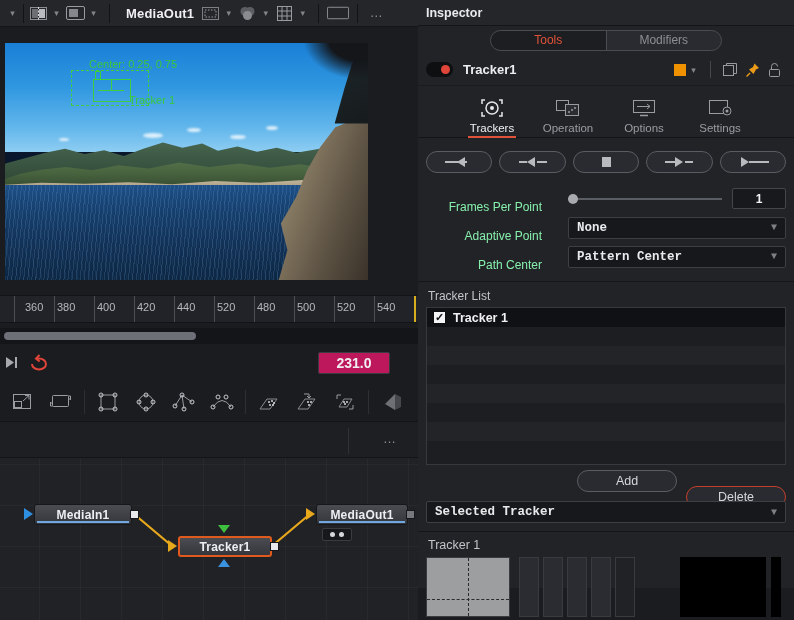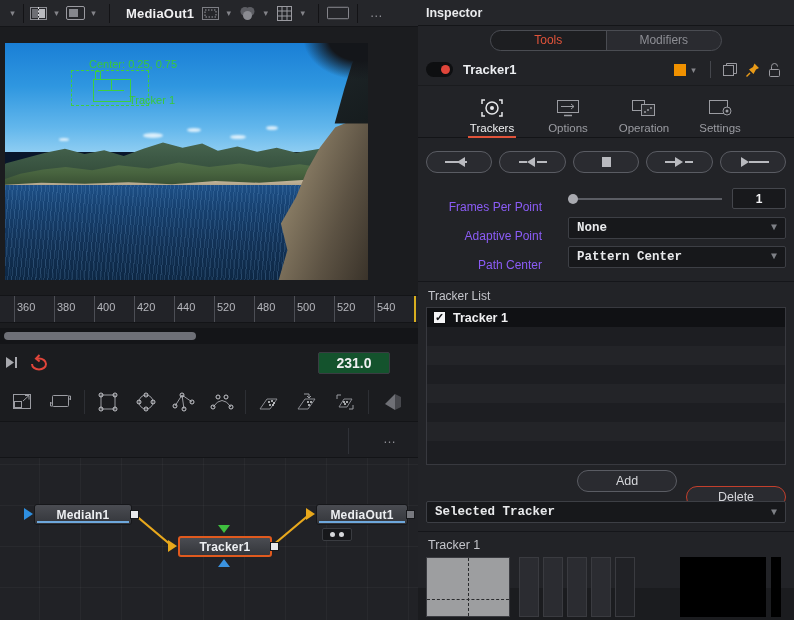--- a/index.html
+++ b/index.html
@@ -116,21 +116,21 @@
     position:absolute; left:4px; top:4px; width:192px; height:8px;
     background:#6e7077; border-radius:4px;
   }
 
   
   .transport { position:absolute; left:0; top:344px; width:418px; height:38px; background:#1b1c1f; }
   .tp-gotoend { position:absolute; left:4px; top:11px; color:#a8a9ae; }
   .tp-loop { position:absolute; left:28px; top:10px; }
   .time-field {
     position:absolute; right:28px; top:8px; width:72px; height:22px;
-    background:#14532d; border:1px solid #3a3c42; border-radius:2px;
+    background:#be185d; border:1px solid #3a3c42; border-radius:2px;
     display:flex; align-items:center; justify-content:center;
     color:#f0f0f2; font-size:14px; font-weight:bold;
   }
 
   
   .toolstrip {
     position:absolute; left:0; top:382px; width:418px; height:40px;
     background:#1b1c1f; display:flex; align-items:center; padding-left:4px;
     border-bottom:1px solid #131417;
   }
@@ -213,21 +213,21 @@
   
   .pillrow { height:32px; display:flex; align-items:center; gap:7px; padding:0 8px; margin-top:8px;}
   .pill {
     flex:1; height:22px; border:1px solid #5a5c63; border-radius:11px; background:#2a2b30;
     display:flex; align-items:center; justify-content:center;
   }
 
   
   .params { padding:8px 8px 4px 8px; }
   .prow { height:25px; display:flex; align-items:center; margin-bottom:4px; }
-  .plabel { width:142px; text-align:right; padding-right:26px; color:#8b5cf6; font-size:12px;margin-top:16px; }
+  .plabel { width:142px; text-align:right; padding-right:26px; color:#86efac; font-size:12px;margin-top:16px; }
   .slider-track { flex:1; height:2px; background:#5b5d64; position:relative; margin-right:10px; }
   .slider-knob { position:absolute; left:0; top:-4px; width:10px;height:10px;border-radius:50%;background:#a9aab0; }
   .numfield {
     width:54px; height:21px; background:#18191c; border:1px solid #44464c; border-radius:2px;
     display:flex;align-items:center;justify-content:center; color:#f2f2f4;font-size:12px;font-weight:bold;
   }
   .combo {
     flex:1; height:22px; background:#17181b; border:1px solid #3d3f45; border-radius:2px;
     display:flex; align-items:center; padding:0 8px; color:#e9eaec; font-size:12.5px; font-weight:bold;font-family:Liberation Mono, monospace;
   }
@@ -371,21 +371,21 @@
           <div class="tk-handle"></div>
           <div class="tk-center-lbl">Center: 0.25, 0.75</div>
           <div class="tk-name-lbl">Tracker 1</div>
         </div>
       </div>
     </div>
 
     <div class="ruler">
       <div>
           <div class="tick" style="left:14px"></div>
-          <div class="tick-lbl" style="left:14px">360</div>
+          <div class="tick-lbl" style="left:22px">360</div>
         </div>
       <div>
           <div class="tick" style="left:54px"></div>
           <div class="tick-lbl" style="left:54px">380</div>
         </div>
       <div>
           <div class="tick" style="left:94px"></div>
           <div class="tick-lbl" style="left:94px">400</div>
         </div>
       <div>
@@ -613,39 +613,39 @@
         <svg width="24" height="22" viewBox="0 0 24 22">
           <path d="M5 3 L2 3 L2 7 M19 3 L22 3 L22 7 M2 15 L2 19 L5 19 M22 15 L22 19 L19 19" fill="none" stroke="#e6e7ea" stroke-width="1.5"></path>
           <circle cx="12" cy="11" r="6" fill="none" stroke="#e6e7ea" stroke-width="1.5"></circle>
           <circle cx="12" cy="11" r="2" fill="#e6e7ea"></circle>
         </svg>
         <div class="tab-lbl">Trackers</div>
         <div class="tab-underline"></div>
       </div>
       <div class="tab">
         <svg width="26" height="21" viewBox="0 0 26 21">
-          <rect x="2.5" y="2.5" width="21" height="12" fill="none" stroke="#9b9ca2"></rect>
-          <line x1="6" y1="8.5" x2="19" y2="8.5" stroke="#9b9ca2"></line>
-            <path d="M16 6 L19 8.5 L16 11" fill="none" stroke="#9b9ca2"></path>
-          <line x1="9" y1="17.5" x2="17" y2="17.5" stroke="#9b9ca2" stroke-width="1.5"></line>
-        </svg>
-        <div class="tab-lbl">Options</div>
-      </div>
-      <div class="tab">
-        <svg width="26" height="21" viewBox="0 0 26 21">
           <rect x="1.5" y="2.5" width="12" height="10" fill="none" stroke="#9b9ca2"></rect>
           <rect x="10.5" y="6.5" width="13" height="11" fill="#2c2d31" stroke="#9b9ca2"></rect>
           <circle cx="17" cy="12" r="1" fill="#9b9ca2"></circle>
             <circle cx="20" cy="10" r="1" fill="#9b9ca2"></circle>
             <circle cx="14" cy="14" r="1" fill="#9b9ca2"></circle>
         </svg>
         <div class="tab-lbl">Operation</div>
       </div>
       <div class="tab">
         <svg width="26" height="21" viewBox="0 0 26 21">
+          <rect x="2.5" y="2.5" width="21" height="12" fill="none" stroke="#9b9ca2"></rect>
+          <line x1="6" y1="8.5" x2="19" y2="8.5" stroke="#9b9ca2"></line>
+            <path d="M16 6 L19 8.5 L16 11" fill="none" stroke="#9b9ca2"></path>
+          <line x1="9" y1="17.5" x2="17" y2="17.5" stroke="#9b9ca2" stroke-width="1.5"></line>
+        </svg>
+        <div class="tab-lbl">Options</div>
+      </div>
+      <div class="tab">
+        <svg width="26" height="21" viewBox="0 0 26 21">
           <rect x="2.5" y="2.5" width="18" height="13" fill="none" stroke="#9b9ca2"></rect>
           <circle cx="20" cy="13" r="4" fill="#222327" stroke="#9b9ca2"></circle>
           <circle cx="20" cy="13" r="1.5" fill="#9b9ca2"></circle>
         </svg>
         <div class="tab-lbl">Settings</div>
       </div>
     </div>
 
     <div class="pillrow">
       <div class="pill">

